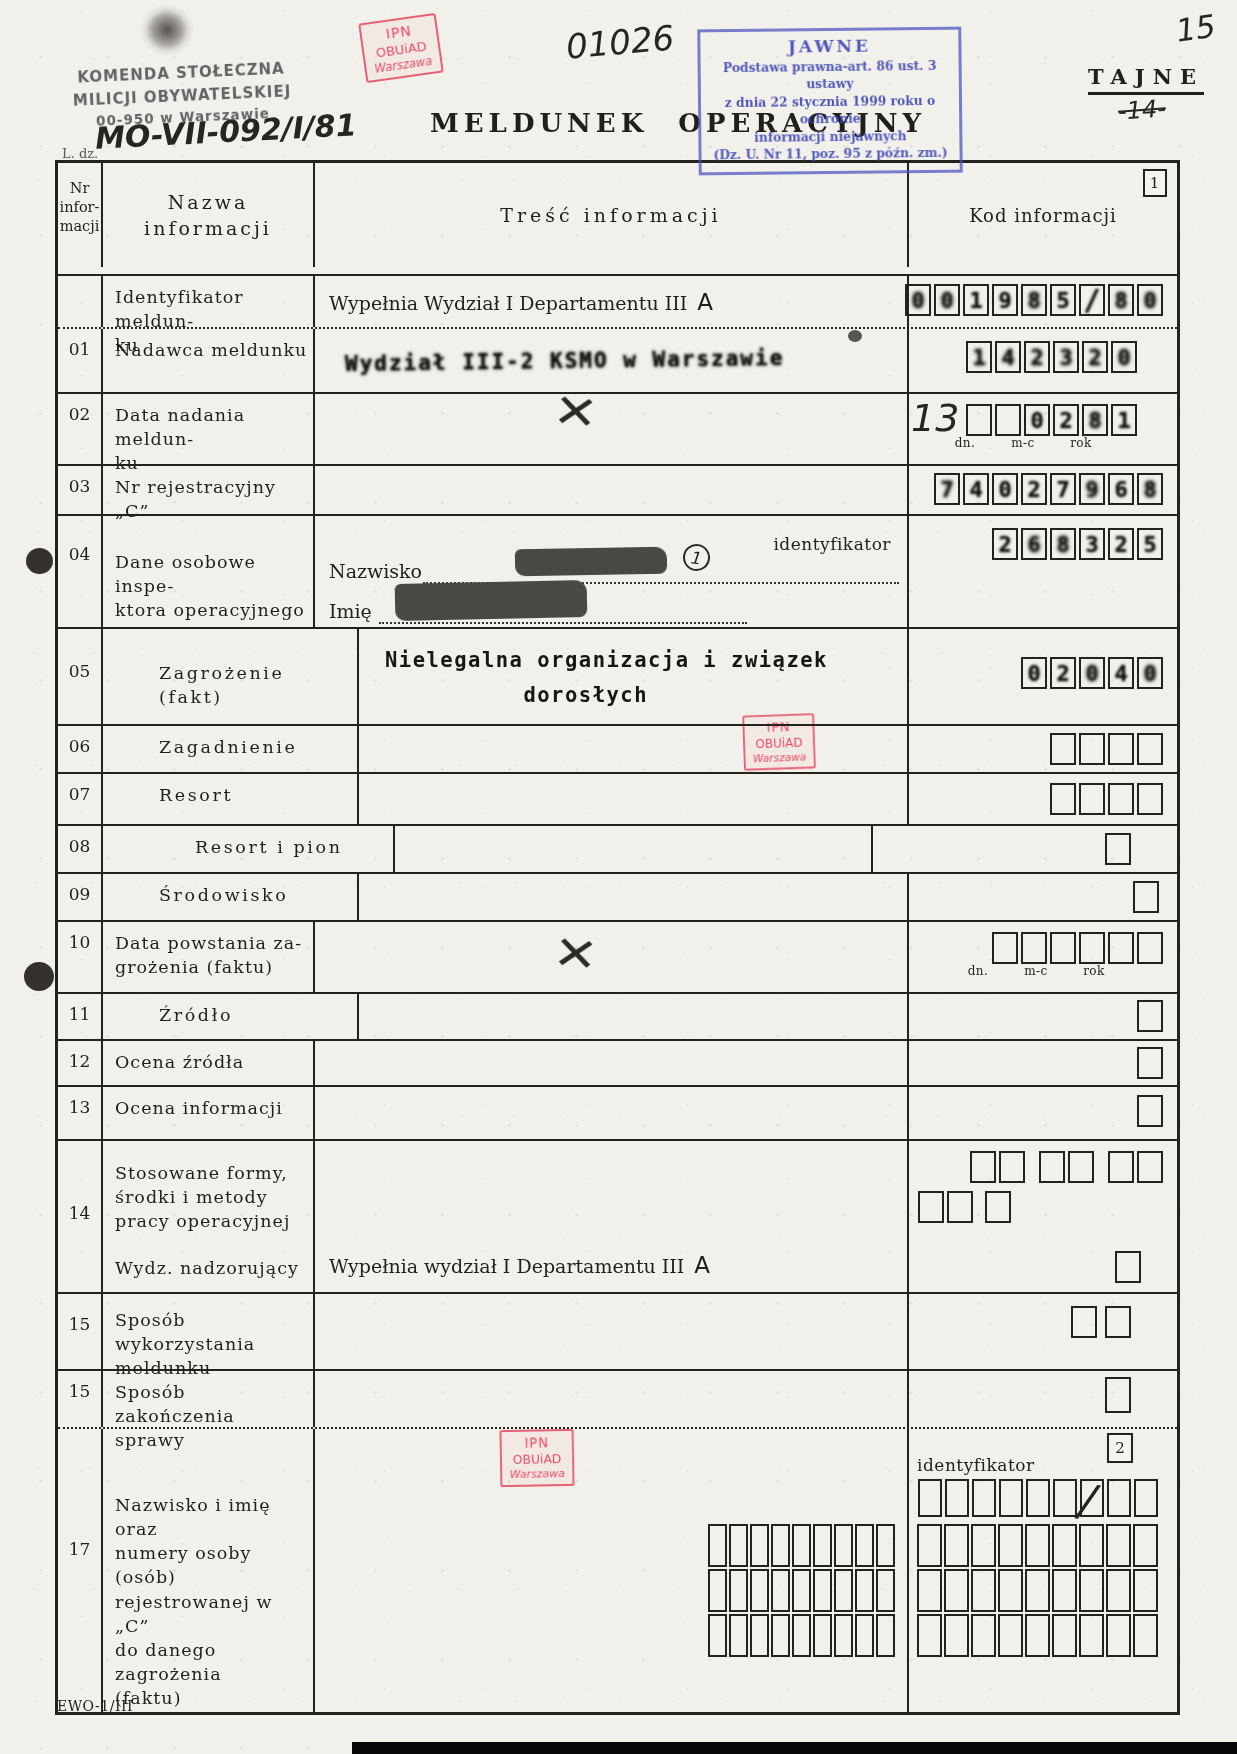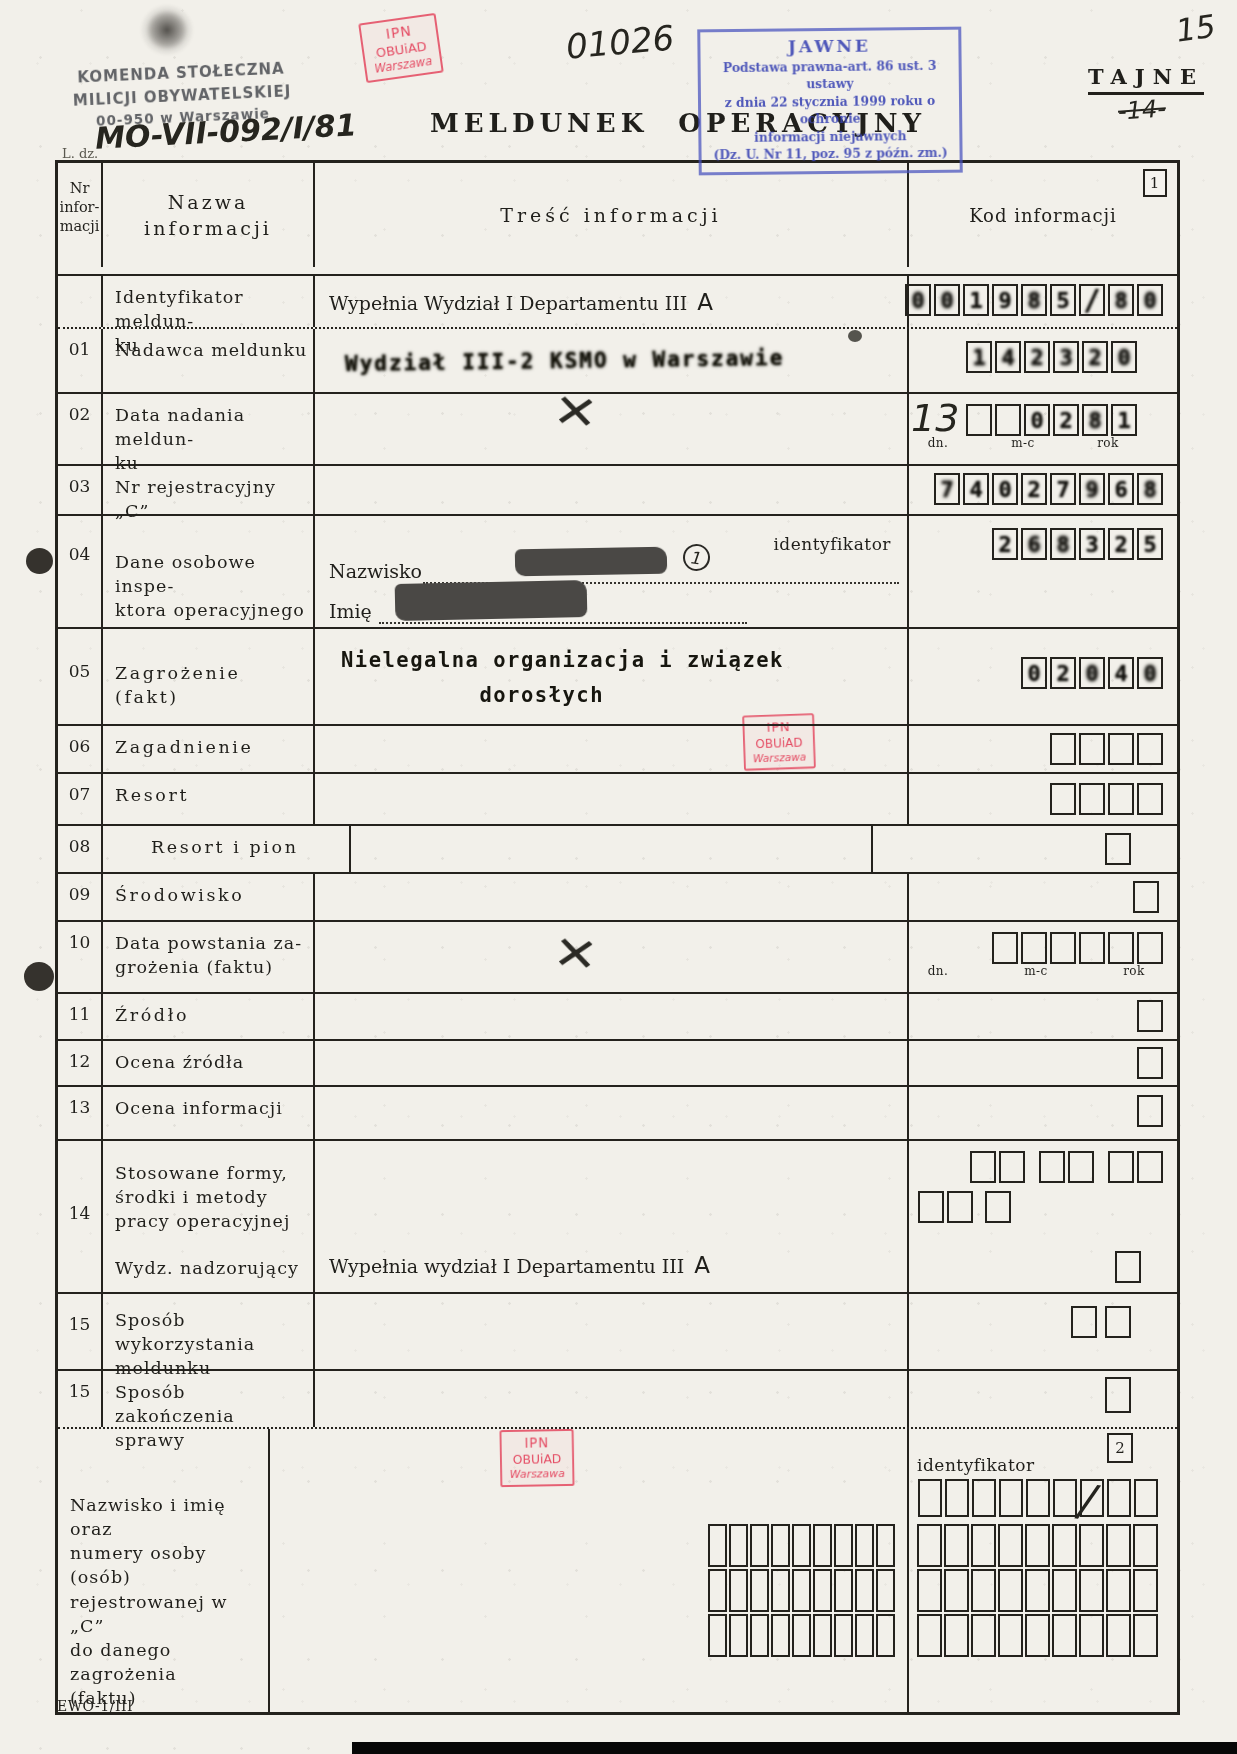--- a/index.html
+++ b/index.html
@@ -48,39 +48,39 @@
   
   .tbl{position:absolute;left:55px;top:160px;width:1125px;border:3px solid #24221d;z-index:2;box-sizing:border-box;}
   .row{display:flex;border-top:2px solid #24221d;box-sizing:border-box;}
   .row.first{border-top:none;}
   .row.dot-top{border-top-style:dotted;}
   .c1{width:45px;flex:none;border-right:2px solid #24221d;box-sizing:border-box;
       text-align:center;padding-top:10px;font-size:17px;}
   .c2{width:212px;flex:none;border-right:2px solid #24221d;box-sizing:border-box;
       padding:9px 4px 0 12px;font-size:17.5px;letter-spacing:1px;white-space:pre-line;
       line-height:1.38;position:relative;}
-  .c2.sp{letter-spacing:2.6px;}
+  .c2.sp{letter-spacing:2.6px;margin-left:44px;}
   .c3{flex:1;border-right:2px solid #24221d;box-sizing:border-box;position:relative;}
   .c4{width:268px;flex:none;position:relative;box-sizing:border-box;}
   
   .hrow .c1{font-size:14.5px;padding-top:16px;line-height:1.3;white-space:pre-line;}
   .hrow .c2{display:flex;flex-direction:column;align-items:center;justify-content:center;
             padding:0;text-align:center;font-size:19px;letter-spacing:3px;}
   .hrow .c3{display:flex;align-items:center;justify-content:center;font-size:19px;letter-spacing:4px;}
   .hrow .c4{display:flex;align-items:center;justify-content:center;font-size:18px;letter-spacing:1px;}
   .corner-box{position:absolute;right:10px;top:6px;width:24px;height:28px;border:2px solid #24221d;
     display:flex;align-items:center;justify-content:center;font-size:15px;box-sizing:border-box;background:#f5f3ee;}
   
   .cbrow{display:flex;justify-content:flex-end;}
   .cb{box-sizing:border-box;width:26px;height:32px;border:2px solid #24221d;margin-left:3px;
       display:flex;align-items:center;justify-content:center;flex:none;position:relative;}
   .st{font-family:"DejaVu Sans Mono",monospace;font-weight:700;font-size:22px;color:#14130f;
       filter:blur(.9px);text-shadow:0 0 2px rgba(12,12,8,.75);}
   .st2{filter:blur(1.8px);text-shadow:0 0 3px rgba(12,12,8,.95);}
-  .date-lbls{display:flex;justify-content:space-between;font-size:12px;letter-spacing:.5px;}
+  .date-lbls{display:flex;justify-content:center;font-size:12px;letter-spacing:.5px;}
   .date-lbls span{width:58px;text-align:center;flex:none;}
   .xmark{position:absolute;font-family:"DejaVu Sans",sans-serif;font-size:54px;font-weight:400;
     color:#2b2a25;transform:rotate(6deg) scaleY(.85);filter:blur(.3px);}
   .dotline{position:absolute;border-bottom:2px dotted #35332e;}
   .redact{position:absolute;background:#4a4845;border-radius:6px 12px 8px 10px;filter:blur(.35px);}
   .circ1{position:absolute;width:27px;height:27px;border:2px solid #2a2925;border-radius:50%;
     display:flex;align-items:center;justify-content:center;font-size:17px;transform:rotate(8deg);box-sizing:border-box;}
   .typed{position:absolute;font-family:"DejaVu Sans Mono",monospace;font-weight:700;
     font-size:20.5px;letter-spacing:1.5px;color:#17160f;filter:blur(.55px);white-space:pre;line-height:1.7;}
   .stamped-line{position:absolute;font-family:"DejaVu Sans Mono",monospace;font-weight:700;
@@ -528,20 +528,21 @@
 sprawy</div>
       <div class="c3"></div>
       <div class="c4">
         <div class="cbrow" style="margin:6px 46px 0 0;">
           <span class="cb" style="height:36px;"></span>
         </div>
       </div>
     </div>
 
     <div class="row dot-top" style="height:285px;">
+      <div class="c1" style="padding-top:110px;">17</div>
       <div class="c2" style="padding-top:64px;">Nazwisko i imię oraz
 numery osoby (osób)
 rejestrowanej w „C”
 do danego zagrożenia
 (faktu)</div>
       <div class="c3">
         <div class="cbrow" style="position:absolute;right:12px;top:95px;">
           <span class="cb cb-gl"></span>
             <span class="cb cb-gl"></span>
             <span class="cb cb-gl"></span>

